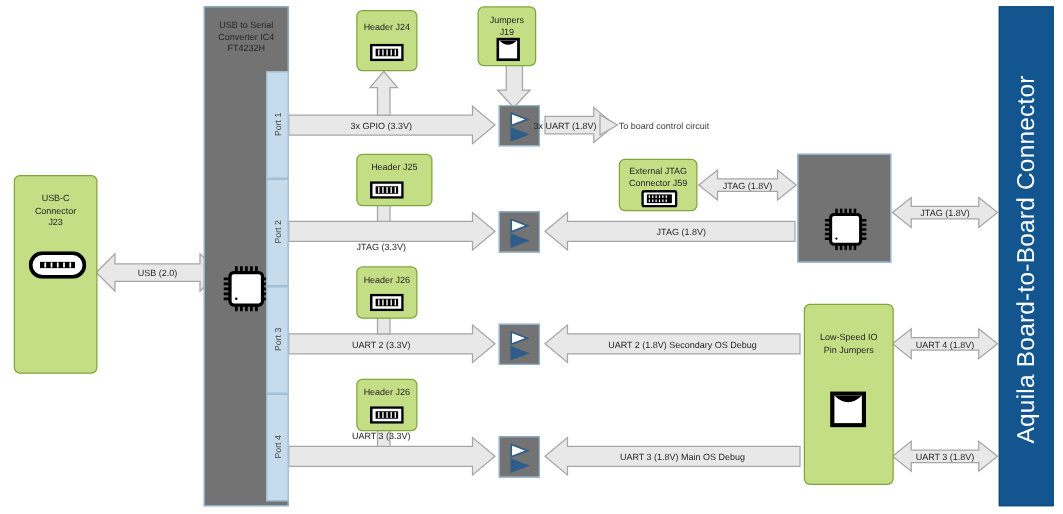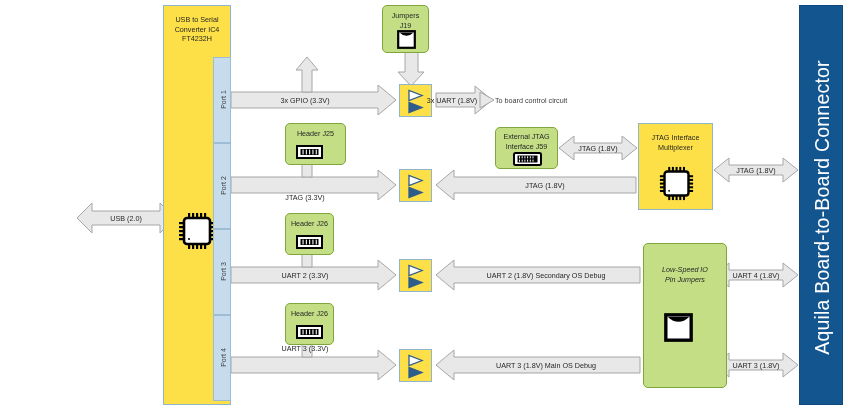--- a/index.html
+++ b/index.html
@@ -15,21 +15,21 @@
     overflow:hidden;
   }
   
   .box{position:absolute;box-sizing:border-box;}
   .green{
     background:#c3de85;
     border:1px solid #7ea63c;
     border-radius:5px;
   }
   .blue{
-    background:#fde047;
+    background:#737373;
     border:1px solid #8fb4cd;
   }
   .bluelite{
     background:#c6dcec;
     border:1px solid #9dbdd4;
   }
   .navy{
     background:#12558f;
     border:1px solid #0f4a7e;
   }
@@ -120,20 +120,38 @@
 
     <polygon class="ar" points="307,322 318,335 312,335 312,357 302,357 302,335 296,335"></polygon>
 
     <polygon class="ar" points="436,365 454,350 454,357 640,357 640,373 454,373 454,380"></polygon>
 
     <polygon class="ar" points="714,365 729,353 729,360 783,360 783,353 798,365 783,377 783,370 729,370 729,377"></polygon>
 
     <polygon class="ar" points="480,92 494,100 480,108"></polygon>
   </svg>
 
+  <div class="box green" style="left:11px;top:140px;width:67px;height:159px;">
+    <div class="boxlabel" style="margin-top:13px;">USB-C
+Connector
+J23</div>
+    <div class="icon" style="left:11px;top:60px;">
+      <svg width="46" height="22" viewBox="0 0 46 22">
+        <rect x="1.5" y="1.5" width="43" height="19" rx="9.5" ry="9.5" fill="#ffffff" stroke="#000000" stroke-width="3"></rect>
+        <rect x="9" y="8.5" width="28" height="5" fill="#000000"></rect>
+        <g fill="#ffffff">
+          <rect x="12.5" y="9" width="1.4" height="4"></rect>
+          <rect x="17.5" y="9" width="1.4" height="4"></rect>
+          <rect x="22.5" y="9" width="1.4" height="4"></rect>
+          <rect x="27.5" y="9" width="1.4" height="4"></rect>
+          <rect x="32.5" y="9" width="1.4" height="4"></rect>
+        </g>
+      </svg>
+    </div>
+  </div>
 
   <div class="box blue" style="left:163px;top:5px;width:68px;height:400px;">
     <div class="boxlabel" style="margin-top:9px;">USB to Serial
 Converter IC4
 FT4232H</div>
     <div class="icon" style="left:14px;top:206px;">
       <svg width="38" height="38" viewBox="0 0 38 38">
         <g fill="#000000">
           <rect x="10" y="1" width="2.2" height="5"></rect>
             <rect x="14" y="1" width="2.2" height="5"></rect>
@@ -168,20 +186,36 @@
   <div class="box bluelite" style="left:213px;top:143px;width:18px;height:86px;">
     <div class="vert portlbl" style="left:-6px;top:38px;width:30px;text-align:center;">Port 2</div>
   </div>
   <div class="box bluelite" style="left:213px;top:229px;width:18px;height:86px;">
     <div class="vert portlbl" style="left:-6px;top:38px;width:30px;text-align:center;">Port 3</div>
   </div>
   <div class="box bluelite" style="left:213px;top:315px;width:18px;height:86px;">
     <div class="vert portlbl" style="left:-6px;top:38px;width:30px;text-align:center;">Port 4</div>
   </div>
 
+  <div class="box green" style="left:285px;top:8px;width:49px;height:49px;">
+    <div class="boxlabel" style="margin-top:8px;">Header J24</div>
+    <div class="icon" style="left:10px;top:26px;">
+      <svg width="27" height="14" viewBox="0 0 27 14">
+        <rect x="1" y="1" width="25" height="12" fill="#ffffff" stroke="#000000" stroke-width="2"></rect>
+        <rect x="4.5" y="4" width="18" height="6" fill="#000000"></rect>
+        <g fill="#ffffff">
+          <rect x="6.5" y="4.6" width="1.1" height="4.8"></rect>
+          <rect x="9.8" y="4.6" width="1.1" height="4.8"></rect>
+          <rect x="13.1" y="4.6" width="1.1" height="4.8"></rect>
+          <rect x="16.4" y="4.6" width="1.1" height="4.8"></rect>
+          <rect x="19.7" y="4.6" width="1.1" height="4.8"></rect>
+        </g>
+      </svg>
+    </div>
+  </div>
 
   <div class="box green" style="left:285px;top:123px;width:61px;height:42px;">
     <div class="boxlabel" style="margin-top:5px;">Header J25</div>
     <div class="icon" style="left:10px;top:21px;">
       <svg width="27" height="14" viewBox="0 0 27 14">
         <rect x="1" y="1" width="25" height="12" fill="#ffffff" stroke="#000000" stroke-width="2"></rect>
         <rect x="4.5" y="4" width="18" height="6" fill="#000000"></rect>
         <g fill="#ffffff">
           <rect x="6.5" y="4.6" width="1.1" height="4.8"></rect>
           <rect x="9.8" y="4.6" width="1.1" height="4.8"></rect>
@@ -266,21 +300,21 @@
     <div class="icon" style="left:7px;top:4px;">
       <svg width="19" height="25" viewBox="0 0 19 25">
         <polygon points="2,1.5 2,11.5 15,6.5" fill="#ffffff" stroke="#2f5d8a" stroke-width="1.3"></polygon>
         <polygon points="2,13.5 2,23.5 15,18.5" fill="#2f5d8a" stroke="#2f5d8a" stroke-width="1.3"></polygon>
       </svg>
     </div>
   </div>
 
   <div class="box green" style="left:495px;top:127px;width:63px;height:42px;">
     <div class="boxlabel" style="margin-top:4px;">External JTAG
-Interface J59</div>
+Connector J59</div>
     <div class="icon" style="left:17px;top:24px;">
       <svg width="29" height="14" viewBox="0 0 29 14">
         <rect x="1" y="1" width="27" height="12" rx="1.5" fill="#ffffff" stroke="#000000" stroke-width="2"></rect>
         <rect x="4.5" y="3.5" width="20" height="7" fill="#000000"></rect>
         <g fill="#ffffff">
           <rect x="6" y="4.3" width="1" height="2.1"></rect>
             <rect x="8.7" y="4.3" width="1" height="2.1"></rect>
           <rect x="11.4" y="4.3" width="1" height="2.1"></rect>
             <rect x="14.1" y="4.3" width="1" height="2.1"></rect>
           <rect x="16.8" y="4.3" width="1" height="2.1"></rect>
@@ -290,22 +324,20 @@
           <rect x="11.4" y="7.6" width="1" height="2.1"></rect>
             <rect x="14.1" y="7.6" width="1" height="2.1"></rect>
           <rect x="16.8" y="7.6" width="1" height="2.1"></rect>
             <rect x="19.5" y="7.6" width="1" height="2.1"></rect>
         </g>
       </svg>
     </div>
   </div>
 
   <div class="box blue" style="left:638px;top:123px;width:75px;height:87px;">
-    <div class="boxlabel" style="margin-top:9px;">JTAG Interface
-Multiplexer</div>
     <div class="icon" style="left:20px;top:42px;">
       <svg width="35" height="35" viewBox="0 0 38 38">
         <g fill="#000000">
           <rect x="10" y="1" width="2.2" height="5"></rect>
             <rect x="14" y="1" width="2.2" height="5"></rect>
           <rect x="18" y="1" width="2.2" height="5"></rect>
             <rect x="22" y="1" width="2.2" height="5"></rect>
           <rect x="26" y="1" width="2.2" height="5"></rect>
           <rect x="10" y="32" width="2.2" height="5"></rect>
             <rect x="14" y="32" width="2.2" height="5"></rect>
@@ -322,21 +354,21 @@
           <rect x="32" y="18" width="5" height="2.2"></rect>
             <rect x="32" y="22" width="5" height="2.2"></rect>
           <rect x="32" y="26" width="5" height="2.2"></rect>
         </g>
         <rect x="6" y="6" width="26" height="26" rx="3" ry="3" fill="#ffffff" stroke="#000000" stroke-width="2.6"></rect>
         <circle cx="11" cy="27" r="1" fill="#000000"></circle>
       </svg>
     </div>
   </div>
 
-  <div class="box green" style="left:643px;top:243px;width:84px;height:145px;font-style:italic;">
+  <div class="box green" style="left:643px;top:243px;width:72px;height:145px;">
     <div class="boxlabel" style="margin-top:21px;">Low-Speed IO
 Pin Jumpers</div>
     <div class="icon" style="left:20px;top:69px;">
       <svg width="29" height="29" viewBox="0 0 19 19">
         <rect x="1.2" y="1.2" width="16.6" height="16.6" fill="#ffffff" stroke="#000000" stroke-width="2.2"></rect>
         <path d="M2.4 2.4 Q9.5 9.2 16.6 2.4 L16.6 2.4 Z" fill="#000000"></path>
       </svg>
     </div>
   </div>
 

